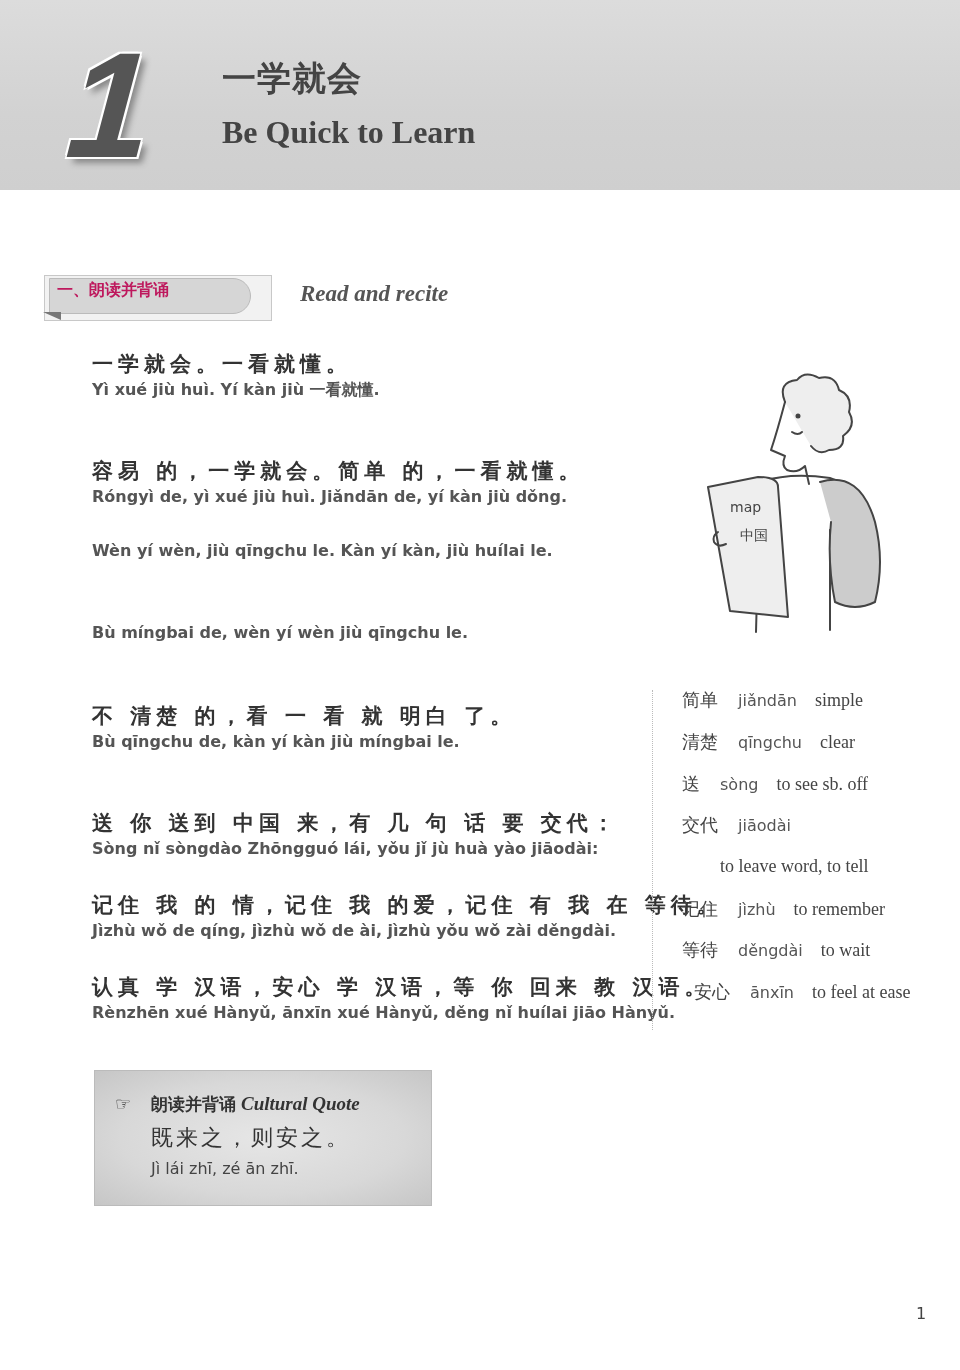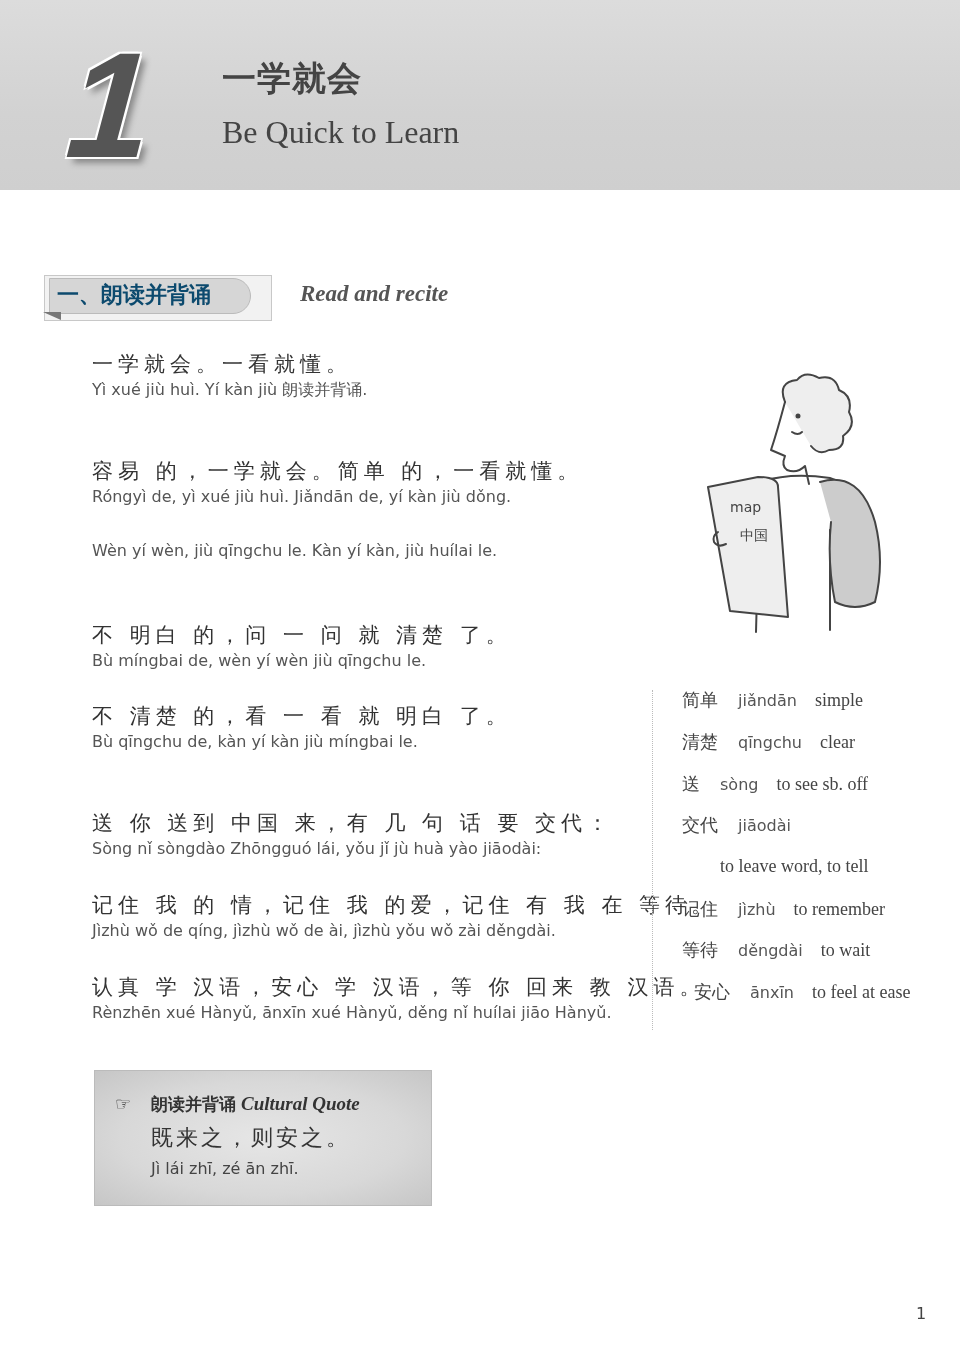--- a/index.html
+++ b/index.html
@@ -6,33 +6,33 @@
   body { width:960px; height:1370px; background:#ffffff; position:relative; overflow:hidden;
          font-family:"DejaVu Sans", sans-serif; color:#333; }
   .header { position:absolute; left:0; top:0; width:960px; height:190px;
             background:linear-gradient(180deg,#dcdcdc 0%,#d2d2d2 60%,#cfcfcf 100%); }
   .big-num { position:absolute; left:68px; top:30px; font-family:"Liberation Sans", sans-serif;
              font-weight:bold; font-style:italic; font-size:150px; line-height:150px;
              color:#555; transform:skewX(-4deg);
              text-shadow:-2px -2px 0 #fff, 2px -2px 0 #fff, -2px 2px 0 #fff, 2px 2px 0 #fff, 6px 6px 6px #888; }
   .title-cn { position:absolute; left:222px; top:56px; font-size:34px; font-weight:bold; color:#444; letter-spacing:1px; }
   .title-en { position:absolute; left:222px; top:114px; font-family:"Liberation Serif", serif;
-              font-weight:normal; font-size:32px; color:#444; }
+              font-weight:bold; font-size:32px; color:#444; }
 
   .section-tab { position:absolute; left:44px; top:275px; width:226px; height:44px;
                  border:1px solid #c8c8c8; background:#f2f2f2; }
   .section-tab .pill { position:absolute; left:4px; top:2px; width:200px; height:34px;
                  background:#d6d6d6; border-radius:0 20px 20px 0; border:1px solid #bbb; }
   .section-tab .fold { position:absolute; left:-2px; top:36px; width:0; height:0;
                  border-top:8px solid #777; border-left:18px solid transparent; }
-  .section-tab .label { position:absolute; left:12px; top:4px; font-size:22px; font-weight:bold; color:#0c4a6e; }
+  .section-tab .label { position:absolute; left:12px; top:4px; font-size:16px; font-weight:bold; color:#be185d; }
   .section-en { position:absolute; left:300px; top:281px; font-family:"Liberation Serif", serif;
                 font-style:italic; font-weight:bold; font-size:23px; color:#555; }
 
-  .verse { position:absolute; left:92px; }
+  .verse { position:absolute; left:92px;font-weight:bold; }
   .verse .cn { font-family:"DejaVu Serif", serif; font-size:21px; letter-spacing:5px; color:#333; white-space:nowrap; }
   .verse .py { font-family:"DejaVu Sans", sans-serif; font-size:16px; color:#555; margin-top:2px; white-space:nowrap; }
 
   .divider { position:absolute; left:652px; top:690px; width:0; height:340px; border-left:1px dotted #bbb; }
 
   .vocab { position:absolute; left:682px; width:260px; font-size:17px; color:#444; }
   .vocab .w { font-family:"DejaVu Serif", serif; font-size:18px; margin-right:20px;text-align:right; }
   .vocab .p { font-family:"DejaVu Sans", sans-serif; font-size:16px; color:#555; margin-right:18px; }
   .vocab .e { font-family:"Liberation Serif", serif; font-size:18px; color:#444; }
 
@@ -60,31 +60,30 @@
 
 <div class="section-tab">
   <div class="pill"></div>
   <div class="fold"></div>
   <div class="label">一、朗读并背诵</div>
 </div>
 <div class="section-en">Read and recite</div>
 
 <div class="verse" style="top:350px;">
   <div class="cn">一学就会。一看就懂。</div>
-  <div class="py">Yì xué jiù huì.  Yí kàn jiù 朗读并背诵.</div>
+  <div class="py">Yì xué jiù huì.  Yí kàn jiù 一看就懂.</div>
 </div>
 <div class="verse" style="top:457px;">
   <div class="cn">容易 的，一学就会。简单 的，一看就懂。</div>
   <div class="py">Róngyì de,  yì xué jiù huì. Jiǎndān de,  yí kàn jiù dǒng.</div>
 </div>
 <div class="verse" style="top:539px;">
   <div class="py">Wèn yí wèn,  jiù qīngchu le.  Kàn yí kàn,  jiù huílai le.</div>
 </div>
 <div class="verse" style="top:621px;">
-  <div class="cn">不 明白 的，问 一 问 就 清楚 了。</div>
   <div class="py">Bù míngbai de,  wèn yí wèn jiù qīngchu le.</div>
 </div>
 <div class="verse" style="top:702px;">
   <div class="cn">不 清楚 的，看 一 看 就 明白 了。</div>
   <div class="py">Bù qīngchu de,  kàn yí kàn jiù míngbai le.</div>
 </div>
 <div class="verse" style="top:809px;">
   <div class="cn">送 你 送到  中国 来，有 几 句 话 要 交代：</div>
   <div class="py">Sòng nǐ sòngdào Zhōngguó lái,  yǒu jǐ  jù huà yào jiāodài:</div>
 </div>

